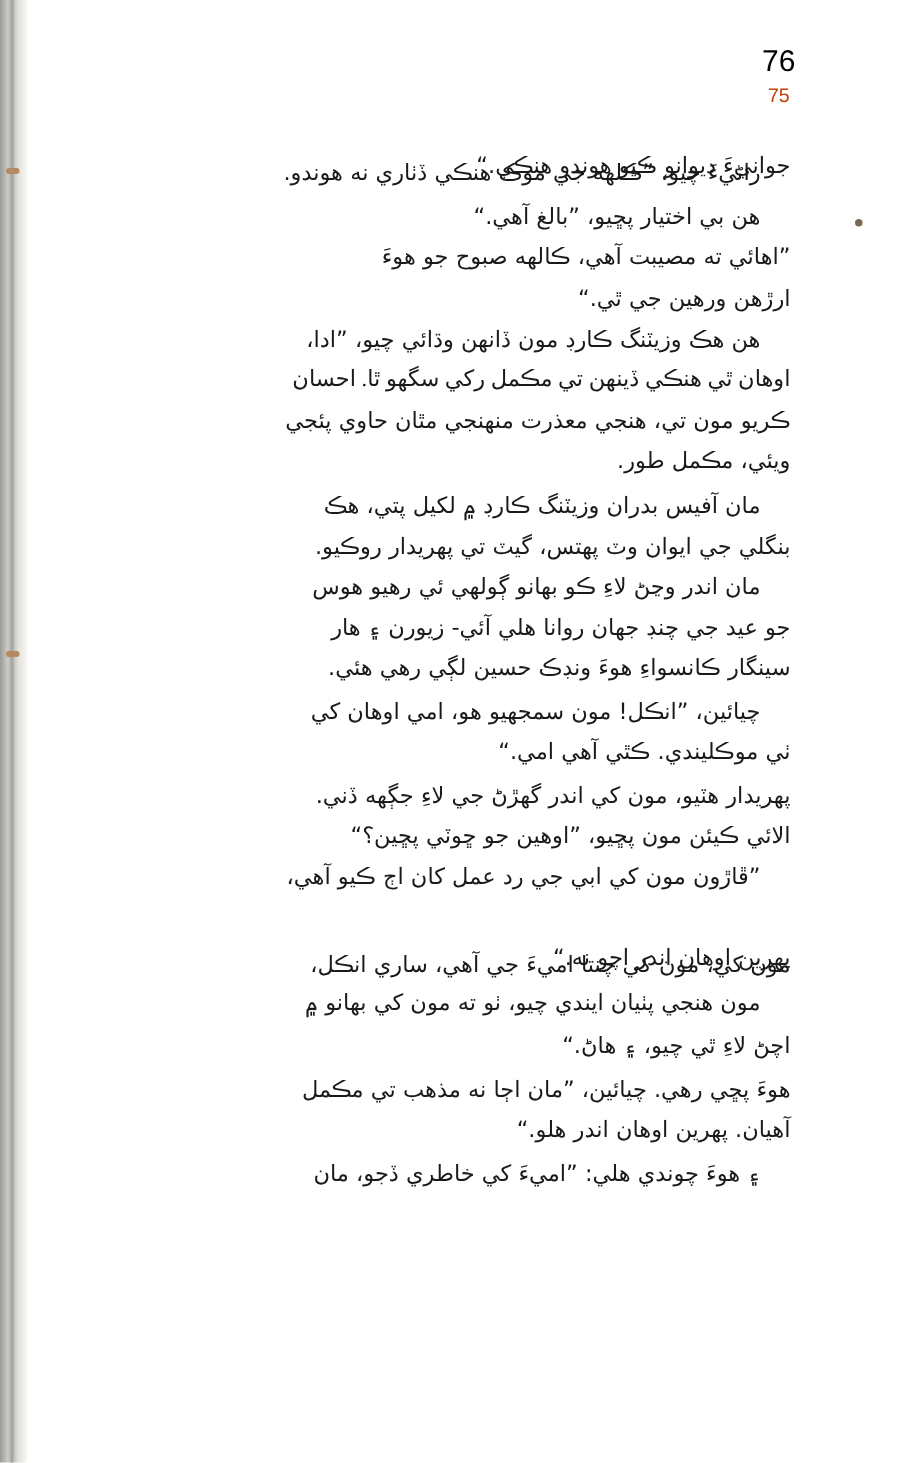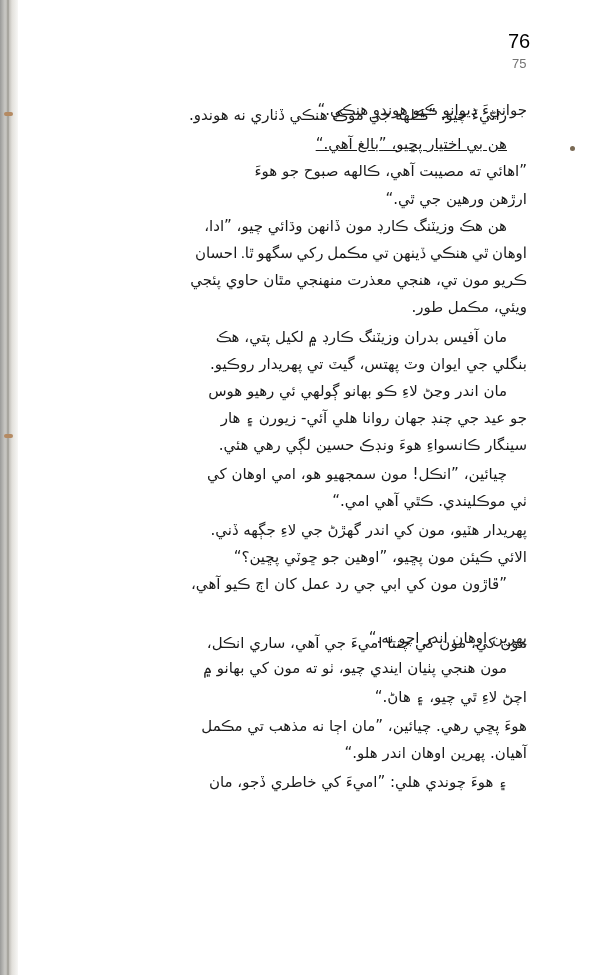--- a/index.html
+++ b/index.html
@@ -42,21 +42,21 @@
       font-family: "Liberation Sans", sans-serif;
       font-size: 20px;
       color: #000000;
     }
     .bleed-number {
       position: absolute;
       top: 56px;
       left: 512px;
       font-family: "Liberation Sans", sans-serif;
       font-size: 13px;
-      color: #737373;
+      color: #c2410c;
     }
     .stray-dot {
       position: absolute;
       left: 570px; top: 146px;
       width: 5px; height: 5px;
       border-radius: 50%;
       background: #7a6a55;
     }
     .text-block {
       position: absolute;
@@ -85,21 +85,21 @@
   <div class="spine-mark" style="top:434px"></div>
 </div>
 
 <div class="page-number">76</div>
 <div class="bleed-number">75</div>
 <div class="stray-dot"></div>
 
 <div class="text-block" id="text-block">
   <div class="line indent" style="top: 4px; margin-top: 24px;">راڻيءَ چيو، ”ڪلهه جي موڪ هنڪي ڏٺاري نه هوندو.</div>
   <div class="line" style="top: 23px;">جوانيءَ ديوانو ڪيو هوندو هنڪي.“</div>
-  <div class="line indent" style="top: 57px; text-decoration: underline;">هن بي اختيار پڇيو، ”بالغ آهي.“</div>
+  <div class="line indent" style="top: 57px;">هن بي اختيار پڇيو، ”بالغ آهي.“</div>
   <div class="line" style="top: 84px;">”اهائي ته مصيبت آهي، ڪالهه صبوح جو هوءَ</div>
   <div class="line" style="top: 112px;">ارڙهن ورهين جي ٿي.“</div>
   <div class="line indent" style="top: 139px;">هن هڪ وزيٽنگ ڪارڊ مون ڏانهن وڌائي چيو، ”ادا،</div>
   <div class="line" style="top: 166px; font-family: Liberation Serif, serif;">اوهان ٿي هنڪي ڏينهن تي مڪمل رکي سگهو ٿا. احسان</div>
   <div class="line" style="top: 193px;">ڪريو مون تي، هنجي معذرت منهنجي مٿان حاوي پئجي</div>
   <div class="line" style="top: 220px;">ويئي، مڪمل طور.</div>
   <div class="line indent" style="top: 250px;">مان آفيس بدران وزيٽنگ ڪارڊ ۾ لکيل پتي، هڪ</div>
   <div class="line" style="top: 277px; margin-left: 24px;">بنگلي جي ايوان وٽ پهتس، گيٽ تي پهريدار روڪيو.</div>
   <div class="line indent" style="top: 304px;">مان اندر وڃڻ لاءِ ڪو بهانو ڳولهي ئي رهيو هوس</div>
   <div class="line" style="top: 331px;">جو عيد جي چنڊ جهان روانا هلي آئي- زيورن ۽ هار</div>

